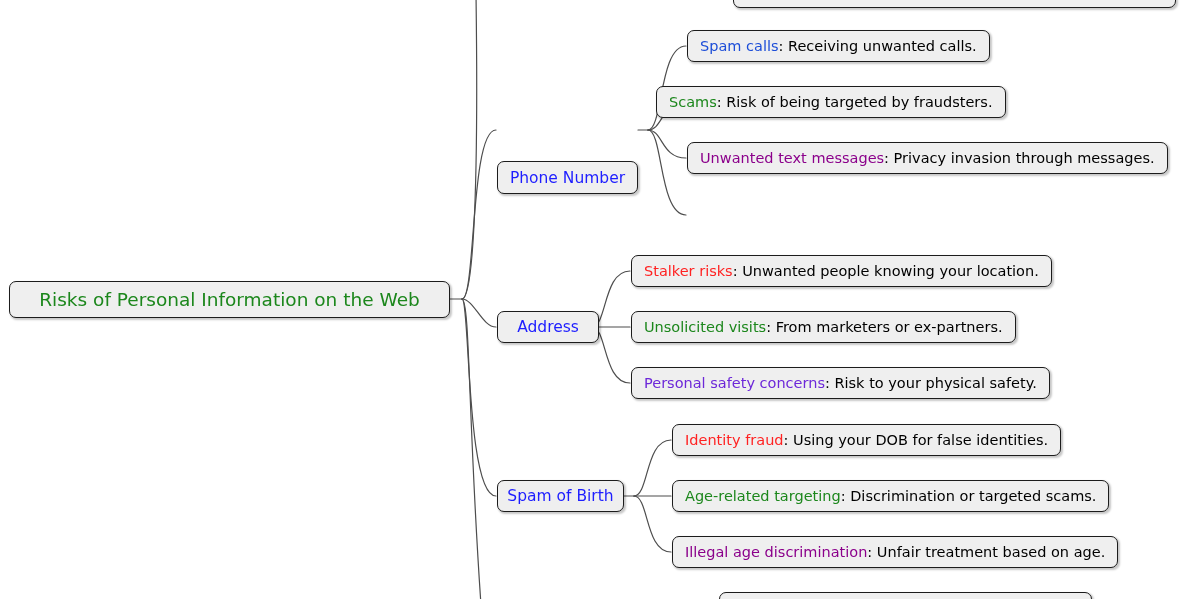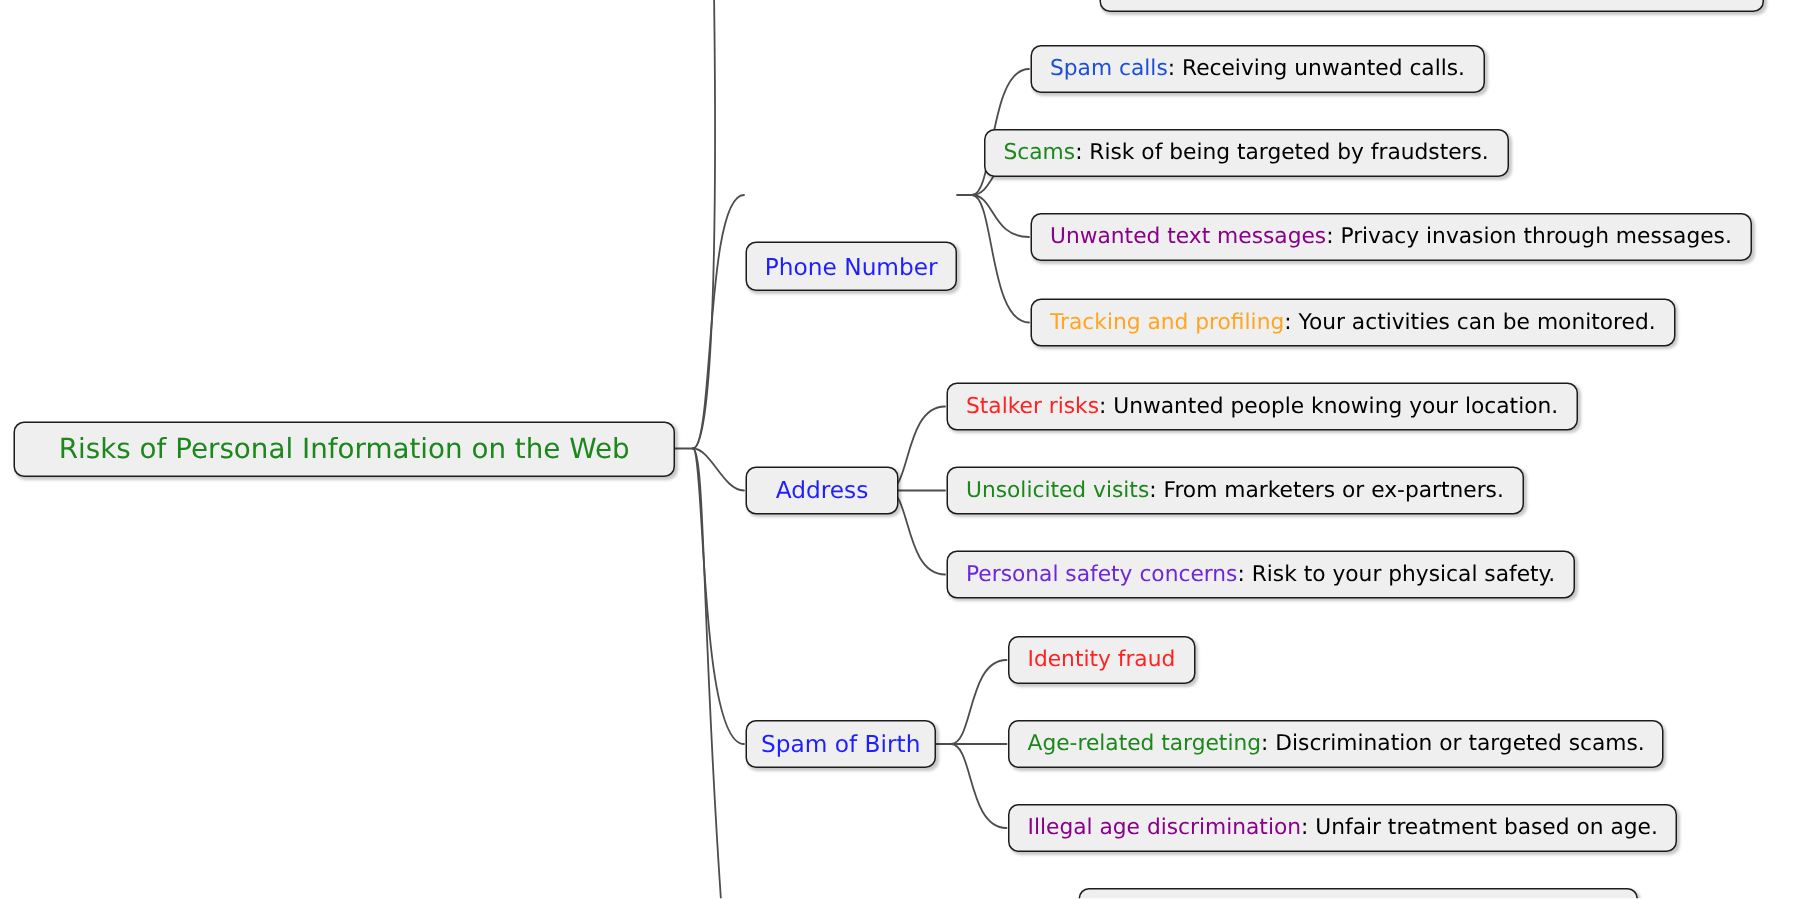--- a/index.html
+++ b/index.html
@@ -100,44 +100,41 @@
       <span class="desc">: Receiving unwanted calls.</span>
   </div>
   <div class="node leaf" style="left:656px; top:86px;">
     <span class="term" style="color: rgb(28, 135, 28);">Scams</span>
       <span class="desc">: Risk of being targeted by fraudsters.</span>
   </div>
   <div class="node leaf" style="left:687px; top:142px;">
     <span class="term" style="color: rgb(139, 0, 139);">Unwanted text messages</span>
       <span class="desc">: Privacy invasion through messages.</span>
   </div>
-  <div class="node leaf" style="left:687px; top:199px;">
-    <span class="term" style="color: rgb(255, 165, 32);">Tracking and profiling</span>
-      <span class="desc">: Your activities can be monitored.</span>
-  </div>
 
   <div class="node branch" style="left: 497px; top: 311px; width: 102px; height: 32px; color: rgb(30, 30, 255);">Address</div>
 
   <div class="node leaf" style="left:631px; top:255px;">
     <span class="term" style="color: rgb(255, 34, 34);">Stalker risks</span>
       <span class="desc">: Unwanted people knowing your location.</span>
   </div>
   <div class="node leaf" style="left:631px; top:311px;">
     <span class="term" style="color: rgb(28, 135, 28);">Unsolicited visits</span>
       <span class="desc">: From marketers or ex-partners.</span>
   </div>
   <div class="node leaf" style="left:631px; top:367px;">
     <span class="term" style="color: #6d28d9;">Personal safety concerns</span>
       <span class="desc">: Risk to your physical safety.</span>
   </div>
 
   <div class="node branch" style="left: 497px; top: 480px; width: 127px; height: 32px; color: rgb(30, 30, 255);">Spam of Birth</div>
 
   <div class="node leaf" style="left:672px; top:424px;">
     <span class="term" style="color: rgb(255, 34, 34);">Identity fraud</span>
+      <span class="desc">: Using your DOB for false identities.</span>
   </div>
   <div class="node leaf" style="left:672px; top:480px;">
     <span class="term" style="color: rgb(28, 135, 28);">Age-related targeting</span>
       <span class="desc">: Discrimination or targeted scams.</span>
   </div>
   <div class="node leaf" style="left:672px; top:536px;">
     <span class="term" style="color: rgb(139, 0, 139);">Illegal age discrimination</span>
       <span class="desc">: Unfair treatment based on age.</span>
   </div>
 

